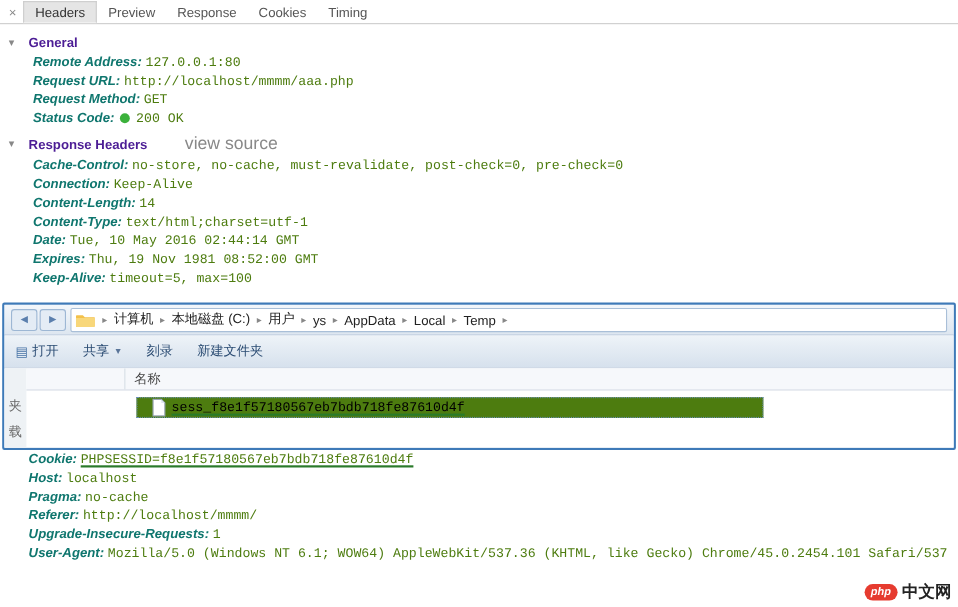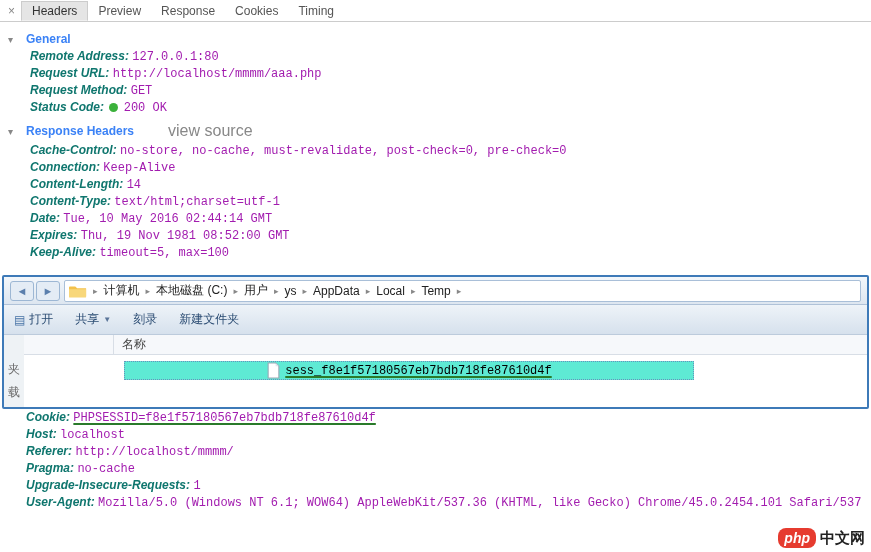--- a/index.html
+++ b/index.html
@@ -8,25 +8,25 @@
     
     .tabs { display: flex; align-items: center; border-bottom: 1px solid #ccc; height: 22px; padding-left: 2px; background: #fff; }
     .close-x { color: #888; padding: 0 6px; cursor: pointer; }
     .tab { padding: 2px 10px; color: #555; cursor: pointer; }
     .tab.active { background: #e5e5e5; border: 1px solid #ccc; border-bottom: 1px solid #f0f0f0; margin-bottom: -1px; color: #333; }
     
     .panel { padding: 4px 8px 8px 8px; color: #333; }
     .section { margin-top: 6px; }
     .section-header { display: flex; align-items: center; gap: 10px; margin-bottom: 2px; }
     .toggle { color: #888; font-size: 10px; width: 8px; }
-    .section-title { font-weight: bold; color: #3b82f6; }
+    .section-title { font-weight: bold; color: #4c1d95; }
     .view-source { color: #888; font-size: 16px; margin-left: 24px; }
     .row { padding-left: 22px; line-height: 16px; white-space: nowrap; overflow: hidden; }
     .label { font-weight: bold; color: #0f766e; font-style: italic; }
-    .val { color: #a21caf; }
+    .val { color: #4d7c0f; }
     .status-dot { display: inline-block; width: 9px; height: 9px; background: #3bb13b; border-radius: 50%; margin: 0 2px; vertical-align: middle; }
     
     .explorer { border: 2px solid #3e7ab8; border-radius: 2px; margin: 6px 2px 0 2px; overflow: hidden; }
     .explorer-top { background: linear-gradient(#f3f7fb, #dde6f0); border-bottom: 1px solid #b0c2d8; height: 28px; display: flex; align-items: center; padding: 0 6px; }
     .nav-arrows { display: flex; gap: 2px; margin-right: 4px; }
     .nav-arrow { width: 24px; height: 20px; background: #e4ecf5; border: 1px solid #9db7d4; border-radius: 3px; display: flex; align-items: center; justify-content: center; color: #5b7fad; font-size: 11px; }
     .breadcrumb-wrap { flex: 1; background: #fff; border: 1px solid #a9bfd8; border-radius: 2px; height: 22px; display: flex; align-items: center; padding: 0 4px; overflow: hidden; }
     .folder-ico { width: 18px; height: 16px; margin-right: 4px; display: inline-block; }
     .folder-ico svg { width: 100%; height: 100%; }
     .crumb { display: flex; align-items: center; padding: 0 4px; color: #222; white-space: nowrap; }
@@ -37,30 +37,30 @@
     .dd { font-size: 8px; color: #5a7599; }
     
     .listarea { background: #fff; display: flex; }
     .sidecol { width: 20px; background: #eef2f5; padding-top: 20px; color: #666; font-size: 12px; text-align: center; }
     .sidecol div { margin: 6px 0; }
     .filecol { flex: 1; }
     .col-header { display: flex; border-bottom: 1px solid #d8dee6; background: #f6f8fb; height: 20px; align-items: center; justify-content: center; }
     .col-header .sp { width: 90px; border-right: 1px solid #d8dee6; height: 100%; }
     .col-header .name-col { padding-left: 8px; color: #444; flex: 1; }
     .filelist { padding: 6px 10px 6px 100px; }
-    .file-row { display: flex; align-items: center; background: #5eead4; border: 1px dotted #6a8fbb; padding: 1px 12px; width: fit-content; min-width: 570px; justify-content: center; }
+    .file-row { display: flex; align-items: center; background: #4d7c0f; border: 1px dotted #6a8fbb; padding: 1px 12px; width: fit-content; min-width: 570px; }
     .file-ico { width: 15px; height: 15px; margin-right: 4px; display: inline-flex; align-items: center; justify-content: center; }
     .file-name { text-decoration: underline; text-decoration-color: #2a7a2a; text-decoration-thickness: 2px; text-underline-offset: 2px; }
     
     .extra-headers { padding: 2px 8px 8px 20px; margin-top: -2px; }
     .cookie-underline { text-decoration: underline; text-decoration-color: #2a7a2a; text-decoration-thickness: 2px; text-underline-offset: 2px; }
     .extra-headers .row { padding-left: 6px; }
     
     .watermark { position: absolute; right: 6px; bottom: 4px; display: flex; align-items: center; gap: 4px; font-weight: bold; }
-    .wm-logo { background: #e63b2f; color: #fff; font-style: italic; font-weight: bold; padding: 2px 6px; border-radius: 8px; font-size: 14px; }
+    .wm-logo { background: #e63b2f; color: #fff; font-style: italic; font-weight: bold; padding: 2px 6px; border-radius: 8px; font-size: 10px; }
     .wm-text { color: #222; font-size: 15px; }
   </style>
 </head>
 <body>
 
 <div class="tabs">
   <span class="close-x">×</span>
   <span class="tab active">Headers</span>
   <span class="tab">Preview</span>
   <span class="tab">Response</span>
@@ -159,22 +159,22 @@
           <span class="file-name mono">sess_f8e1f57180567eb7bdb718fe87610d4f</span>
         </div>
       </div>
     </div>
   </div>
 </div>
 
 <div class="extra-headers">
   <div class="row"><span class="label">Cookie:</span> <span class="val mono cookie-underline">PHPSESSID=f8e1f57180567eb7bdb718fe87610d4f</span></div>
   <div class="row"><span class="label">Host:</span> <span class="val mono">localhost</span></div>
+  <div class="row"><span class="label">Pragma:</span> <span class="val mono">no-cache</span></div>
   <div class="row"><span class="label">Referer:</span> <span class="val mono">http://localhost/mmmm/</span></div>
-  <div class="row"><span class="label">Pragma:</span> <span class="val mono">no-cache</span></div>
   <div class="row"><span class="label">Upgrade-Insecure-Requests:</span> <span class="val mono">1</span></div>
   <div class="row"><span class="label">User-Agent:</span> <span class="val mono">Mozilla/5.0 (Windows NT 6.1; WOW64) AppleWebKit/537.36 (KHTML, like Gecko) Chrome/45.0.2454.101 Safari/537.36</span></div>
 </div>
 
 <div class="watermark">
   <span class="wm-logo">php</span>
   <span class="wm-text">中文网</span>
 </div>
 
 </body></html>

